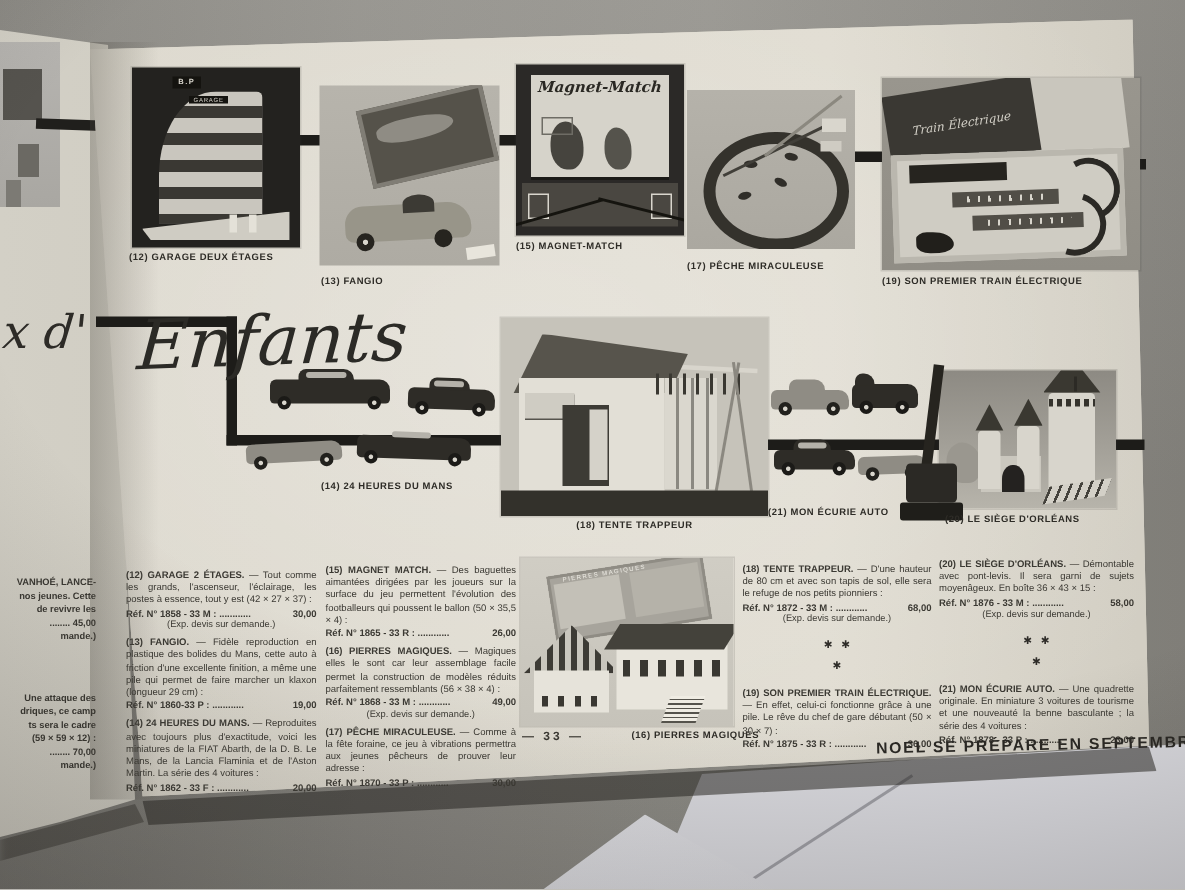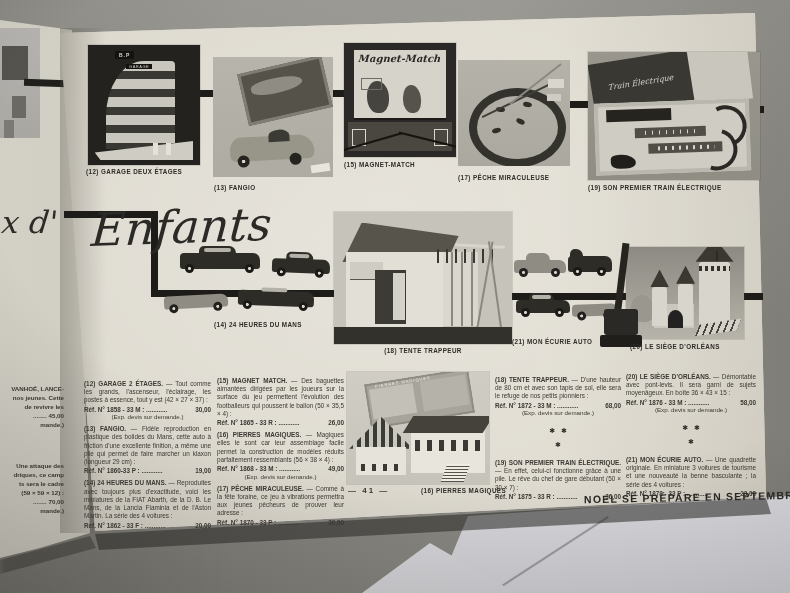--- a/index.html
+++ b/index.html
@@ -444,21 +444,21 @@
     <div class="pier-lid">
         <span>PIERRES MAGIQUES</span>
       </div>
     <div class="chalet">
         <div class="roof"></div>
         <div class="wall"></div>
       </div>
     <div class="longhouse"></div>
     <div class="steps"></div>
   </div>
-  <div class="pageno">— 41 —</div>
+  <div class="pageno">— 33 —</div>
   <div class="cap" style="left:421px;top:487px;">(16) PIERRES MAGIQUES</div>
 
   <div class="col" style="left:495px;top:376px;width:126px;">
     <div class="listing">
       <p><b>(18) TENTE TRAPPEUR.</b> <span>— D'une hauteur de 80 cm et avec son tapis de sol, elle sera le refuge de nos petits pionniers :</span></p>
       <div class="refline">
           <span>Réf. N° 1872 - 33 M : ............</span>
           <span class="price">68,00</span>
         </div>
       <div class="note">(Exp. devis sur demande.)</div>

